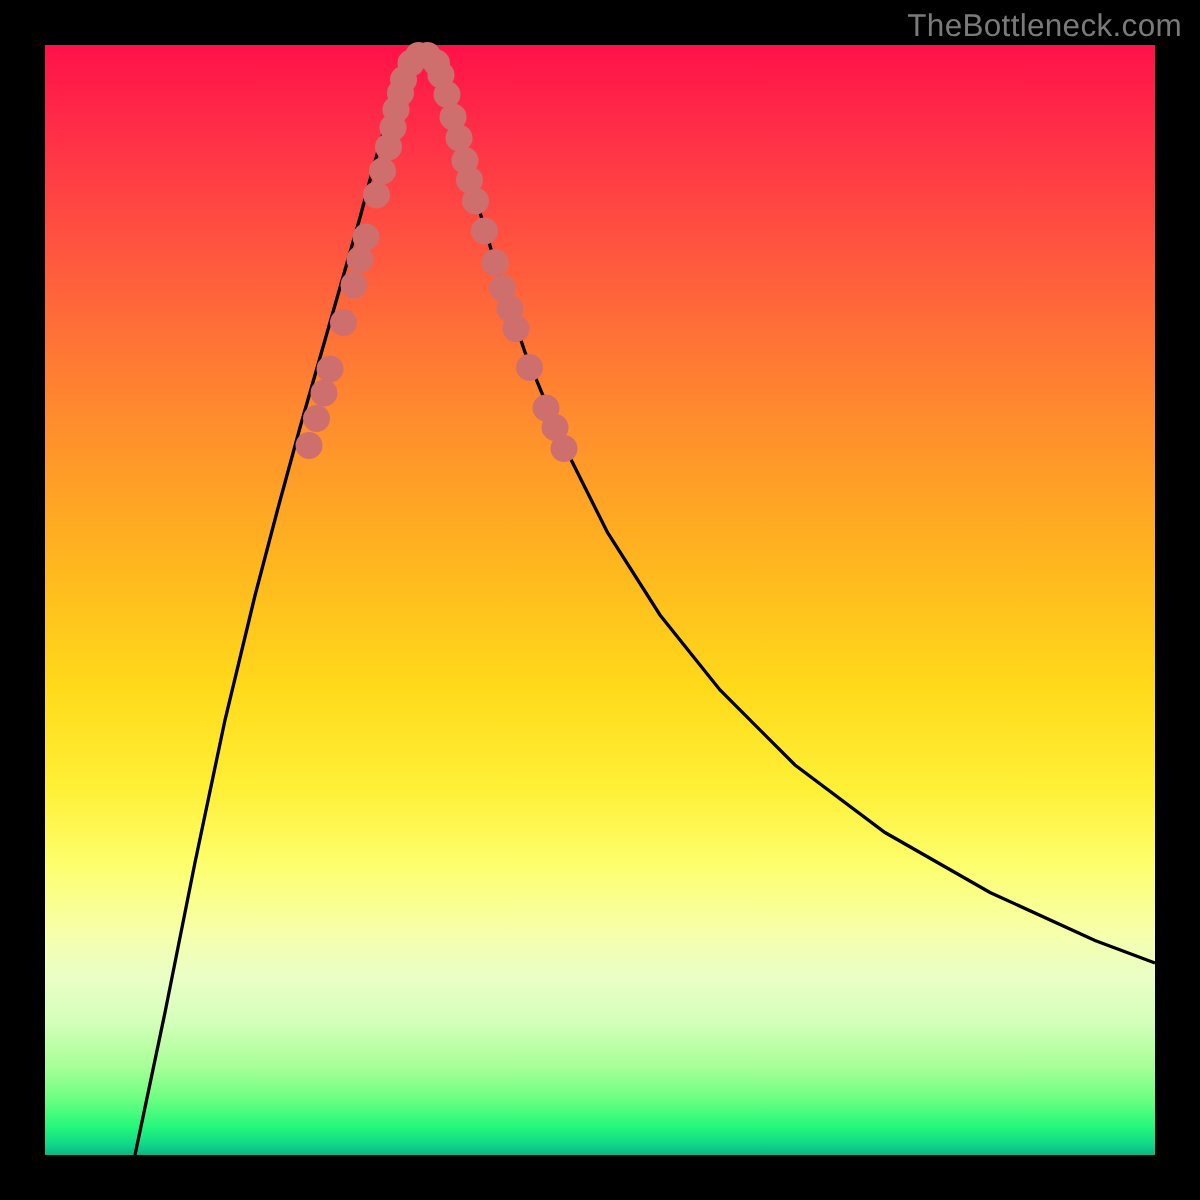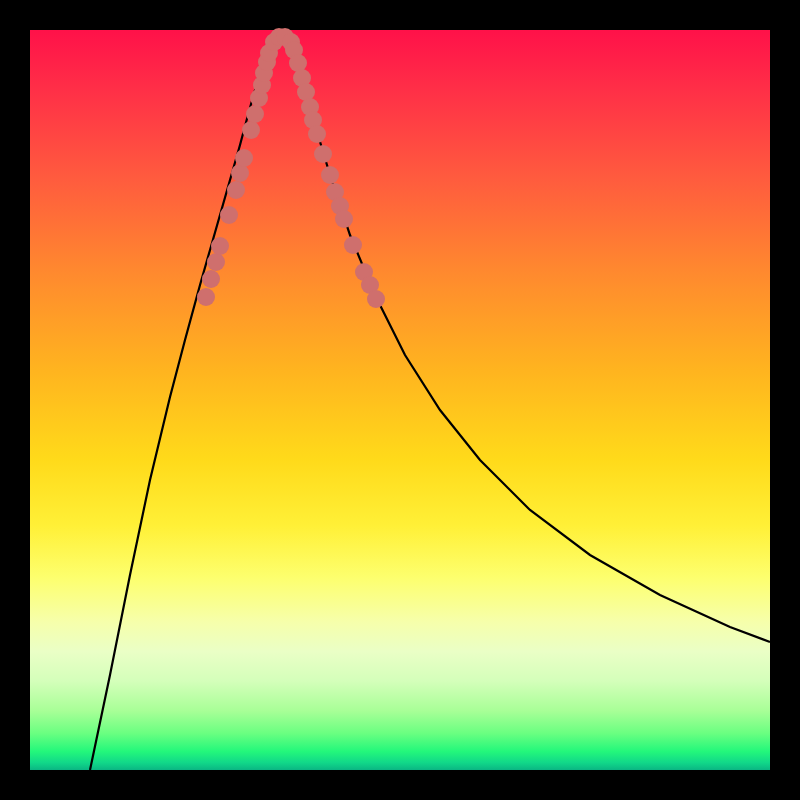--- a/index.html
+++ b/index.html
@@ -61,20 +61,21 @@
     top: 0;
     width: 740px;
     height: 740px;
     overflow: visible;
   }
 </style>
 </head>
 <body>
 
 <div class="frame">
+  <div class="watermark">TheBottleneck.com</div>
   <div class="plot">
     <svg class="curves" viewBox="0 0 740 740" preserveAspectRatio="none">
       <path id="path-left" fill="none" stroke-width="2.2" d="M60 740 L80 645 L100 545 L120 450 L140 367 L155 310 L170 255 L180 220 L190 185 L200 150 L210 115 L218 85 L225 60 L230 40 L235 25 L240 15 L245 9 L250 7" stroke="#000000"></path>
       <path id="path-right" fill="none" stroke-width="2.2" d="M255 7 L260 15 L266 30 L275 60 L285 95 L300 145 L320 205 L345 265 L375 325 L410 380 L450 430 L500 480 L560 525 L630 565 L700 597 L740 612" stroke="#000000"></path>
       <g id="dots">
           <circle cx="176" cy="267" r="9" fill="#cf6f6d"></circle>
           <circle cx="181" cy="249" r="9" fill="#cf6f6d"></circle>
           <circle cx="186" cy="232" r="9" fill="#cf6f6d"></circle>
           <circle cx="190" cy="216" r="9" fill="#cf6f6d"></circle>
           <circle cx="199" cy="185" r="9" fill="#cf6f6d"></circle>

